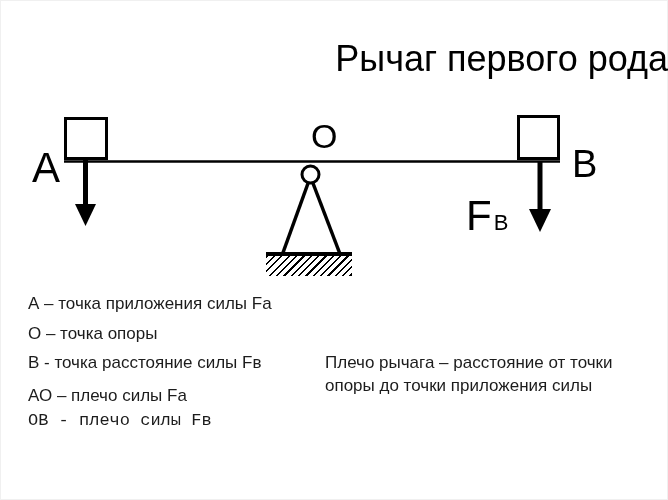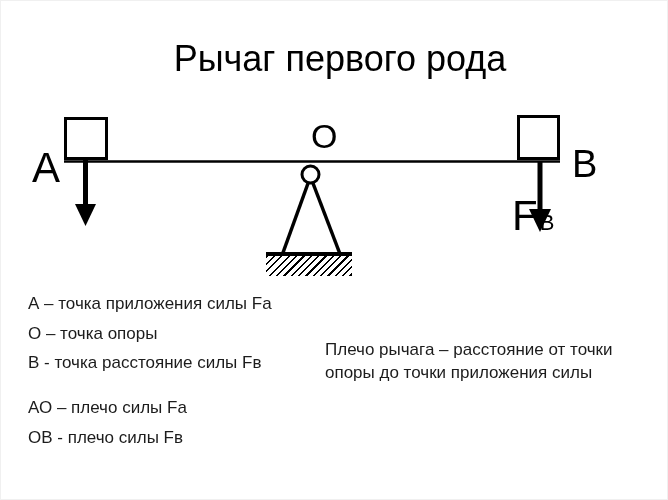--- a/index.html
+++ b/index.html
@@ -10,21 +10,21 @@
     background: #ffffff;
     box-shadow: inset 0 0 0 1px #f0f0f0;
     font-family: "Liberation Sans", sans-serif;
     color: #000;
     overflow: hidden;
   }
   .title {
     position: absolute;
     top: 41px; left: 0; right: 0;
     padding-left: 12px;
-    text-align: center;
+    text-align: right;
     font-size: 36px;
     line-height: 1;
     color: #000;
     white-space: nowrap;
   }
   .diagram-svg {
     position: absolute;
     left: 0; top: 100px;
     width: 668px; height: 180px;
   }
@@ -38,21 +38,21 @@
   .label-o { left: 311px; top: 119px; font-size: 34px; }
   .label-b { left: 572px; top: 145px; font-size: 38px; }
   .force-label {
     position: absolute;
     line-height: 1;
     font-size: 42px;
     color: #000;
     white-space: nowrap;
   }
   .force-a { left: 104px; top: 190px; }
-  .force-b { left: 466px; top: 195px; margin-left: 46px; }
+  .force-b { left: 466px; top: 195px; }
   .force-label .sub { font-size: 22px; margin-left: 2px; }
   .ground {
     position: absolute;
     left: 266px; top: 252px;
     width: 86px; height: 20px;
     border-top: 4px solid #000;
     background: repeating-linear-gradient(135deg, #000 0, #000 1.6px, transparent 1.6px, transparent 5.2px);
   }
   .definitions {
     position: absolute;
@@ -62,25 +62,25 @@
     position: absolute;
     left: 0;
     font-size: 17px;
     line-height: 1.2;
     color: #1c1c1c;
     white-space: nowrap;
   }
   .def-0 { top: 294px; }
   .def-1 { top: 324px; }
   .def-2 { top: 353px; }
-  .def-3 { top: 386px; margin-top: 12px; }
-  .def-4 { top: 428px; }
+  .def-3 { top: 386px; }
+  .def-4 { top: 411px; font-family: Liberation Mono, monospace; }
   .note {
     position: absolute;
-    left: 325px; top: 339px;
+    left: 325px; top: 352px;
     width: 335px;
     font-size: 17px;
     line-height: 22.5px;
     color: #1c1c1c;
   }
 </style>
 </head>
 <body>
 
 <div class="slide">

